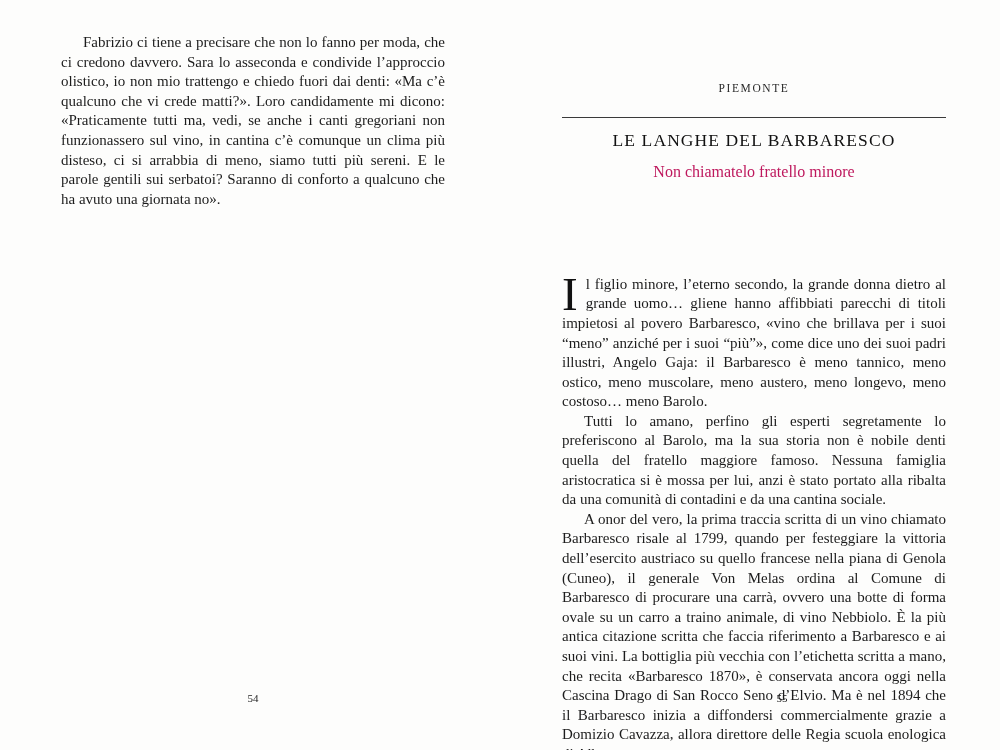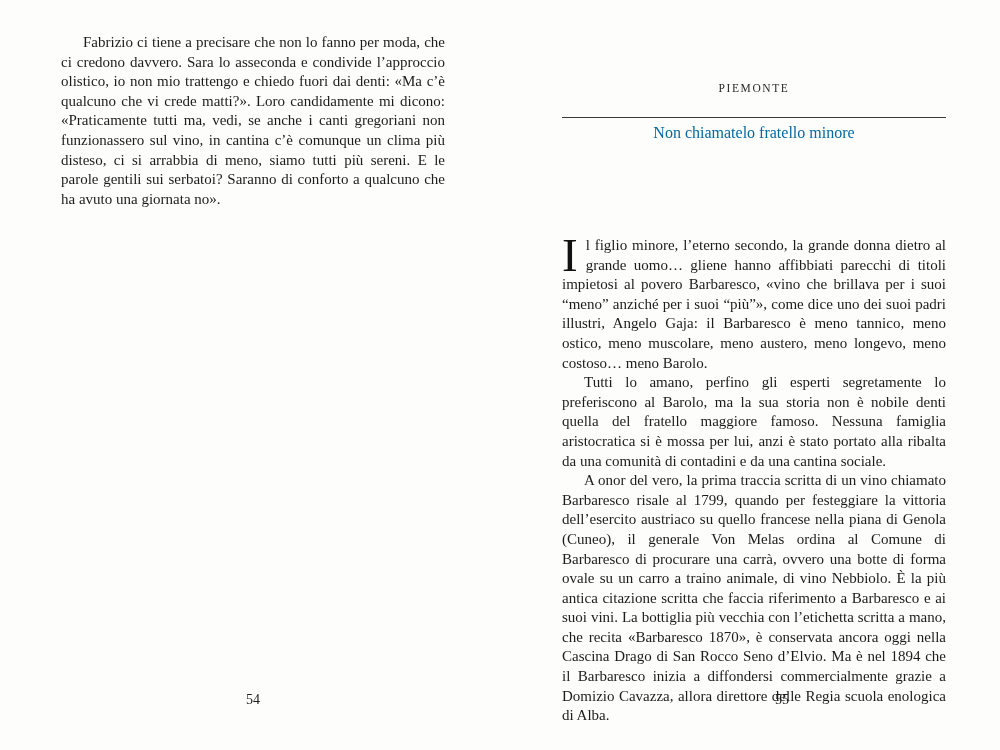--- a/index.html
+++ b/index.html
@@ -40,21 +40,21 @@
   .chapter-title {
     font-size: 17.5px;
     letter-spacing: 1.1px;
     margin-top: 12px;
     color: #111;
     font-weight: normal;
   }
   .chapter-subtitle {
     font-size: 16px;
     margin-top: 6px;
-    color: #0369a1;
+    color: #be185d;
     font-weight: normal;
   }
 
   .body-text {
     font-size: 15px;
     line-height: 19.6px;
     text-align: justify;
     hyphens: auto;
   }
   .page-left  .body-text { margin-top: 0; }
@@ -72,40 +72,41 @@
     font-size: 47px;
     line-height: 36px;
     padding: 1px 8px 0 0;
     color: #111;
   }
 
   .folio {
     position: absolute;
     width: 384px;
     text-align: center;
-    font-size: 14px;
+    font-size: 11px;
     top: 692px;
     color: #1c1c1c;
   }
   .folio-left  { left: 61px; }
   .folio-right { left: 590px; }
 </style>
 </head>
 <body>
 
 <div class="page page-left">
   <div class="body-text">
       <p class="indent">Fabrizio ci tiene a precisare che non lo fanno per moda, che ci credono davvero. Sara lo asseconda e condivide l’approccio olistico, io non mio trattengo e chiedo fuori dai denti: «Ma c’è qualcuno che vi crede matti?». Loro candidamente mi dicono: «Praticamente tutti ma, vedi, se anche i canti gregoriani non funzionassero sul vino, in cantina c’è comunque un clima più disteso, ci si arrabbia di meno, siamo tutti più sereni. E le parole gentili sui serbatoi? Saranno di conforto a qualcuno che ha avuto una giornata no».</p>
     </div>
 </div>
 
 <div class="page page-right">
   <div class="chapter-head">
     <div class="running-head">PIEMONTE</div>
     <hr class="chapter-rule">
+    <h1 class="chapter-title">LE LANGHE DEL BARBARESCO</h1>
     <h2 class="chapter-subtitle">Non chiamatelo fratello minore</h2>
   </div>
   <div class="body-text">
       <p class=""><span class="dropcap">I</span>l figlio minore, l’eterno secondo, la grande donna dietro al grande uomo… gliene hanno affibbiati parecchi di titoli impietosi al povero Barbaresco, «vino che brillava per i suoi “meno” anziché per i suoi “più”», come dice uno dei suoi padri illustri, Angelo Gaja: il Barbaresco è meno tannico, meno ostico, meno muscolare, meno austero, meno longevo, meno costoso… meno Barolo.</p>
       <p class="indent">Tutti lo amano, perfino gli esperti segretamente lo preferiscono al Barolo, ma la sua storia non è nobile denti quella del fratello maggiore famoso. Nessuna famiglia aristocratica si è mossa per lui, anzi è stato portato alla ribalta da una comunità di contadini e da una cantina sociale.</p>
       <p class="indent">A onor del vero, la prima traccia scritta di un vino chiamato Barbaresco risale al 1799, quando per festeggiare la vittoria dell’esercito austriaco su quello francese nella piana di Genola (Cuneo), il generale Von Melas ordina al Comune di Barbaresco di procurare una carrà, ovvero una botte di forma ovale su un carro a traino animale, di vino Nebbiolo. È la più antica citazione scritta che faccia riferimento a Barbaresco e ai suoi vini. La bottiglia più vecchia con l’etichetta scritta a mano, che recita «Barbaresco 1870», è conservata ancora oggi nella Cascina Drago di San Rocco Seno d’Elvio. Ma è nel 1894 che il Barbaresco inizia a diffondersi commercialmente grazie a Domizio Cavazza, allora direttore delle Regia scuola enologica di Alba.</p>
     </div>
 </div>
 
 <div class="folio folio-left">54</div>

